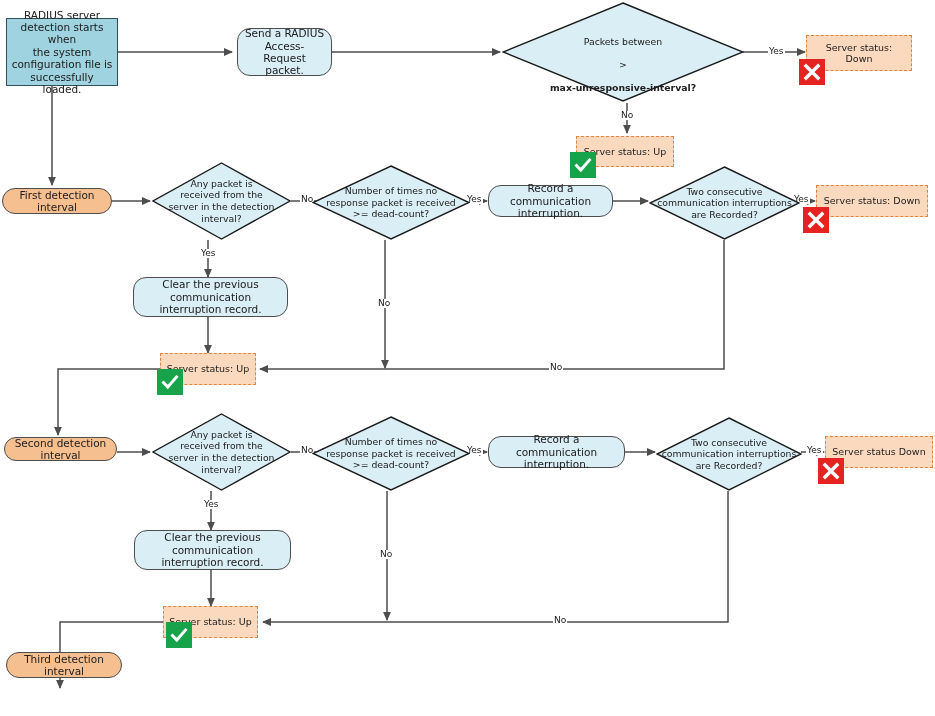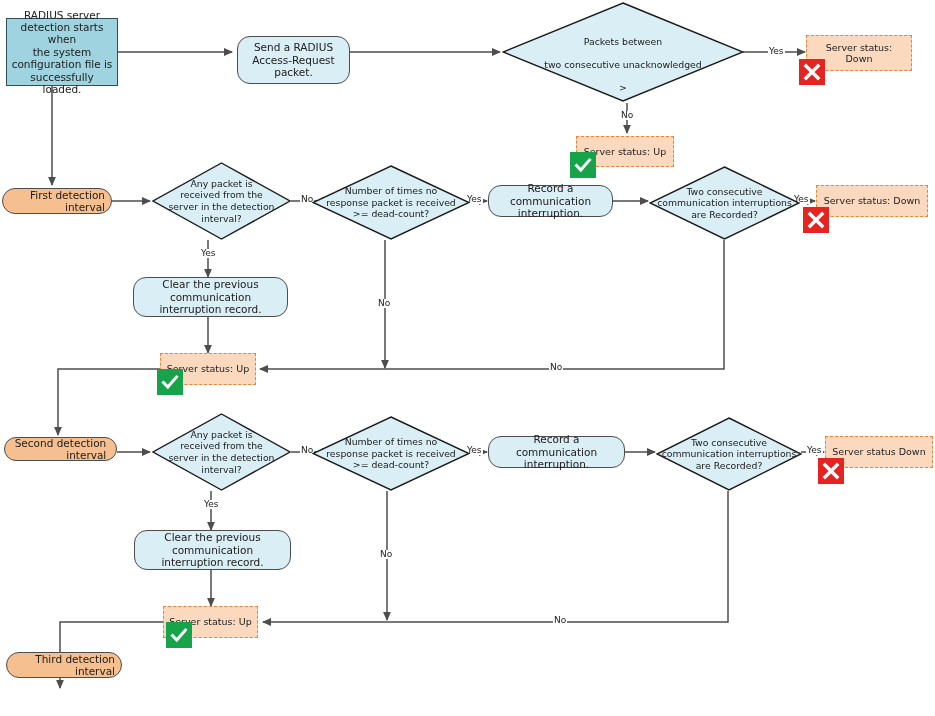--- a/index.html
+++ b/index.html
@@ -46,21 +46,20 @@
     border-radius: 13px;
     font-size: 10.5px;
     padding: 2px 6px;
   }
   .stadium-orange {
     background: #f5bf8f;
     border: 1.6px solid #4d4d4d;
     border-radius: 20px;
     font-size: 10.5px;
     padding: 2px 6px;
-    text-align: right;
   }
   
   .status-box {
     background: #fbd9be;
     border: 1.6px dashed #e8833a;
     font-size: 9.5px;
     color: #222;
     padding: 4px 4px;
   }
   
@@ -178,32 +177,32 @@
   <div class="elabel" style="left:806px; top:446px;">Yes</div>
   <div class="elabel" style="left:379px; top:550px;">No</div>
   <div class="elabel" style="left:553px; top:616px;">No</div>
 
   <div class="node rect-blue" style="left:6px; top:18px; width:112px; height:68px;">RADIUS server
 detection starts when
 the system
 configuration file is
 successfully loaded.</div>
 
-  <div class="node round-blue" style="left:237px; top:28px; width:113px; height:48px;margin-top:8px;">Send a RADIUS
+  <div class="node round-blue" style="left:237px; top:28px; width:95px; height:48px;">Send a RADIUS
 Access-Request
 packet.</div>
 
   <div class="diamond" style="left:502px; top:2px; width:242px; height:100px;">
     <svg width="242" height="100" viewBox="0 0 242 100" xmlns="http://www.w3.org/2000/svg">
       <polygon points="121,1 241,50 121,99 1,50" fill="#daeef5" stroke="#1a1a1a" stroke-width="1.4"></polygon>
     </svg>
     <div class="dtext" style="display:block; padding-top:22px;">
       <div>Packets between</div>
-      <div>two consecutive unacknowledged</div>
       <div>&gt;</div>
+      <div style="font-weight:bold;">max-unresponsive-interval?</div>
     </div>
   </div>
 
   <div class="node status-box" style="left:806px; top:35px; width:106px; height:36px;">Server status: Down</div>
   <div class="badge badge-down" style="left:799px; top:59px;">
     <svg width="20" height="20" viewBox="0 0 20 20" xmlns="http://www.w3.org/2000/svg">
       <path d="M4,4 L16,16 M16,4 L4,16" stroke="#ffffff" stroke-width="3.4" stroke-linecap="square"></path>
     </svg>
   </div>
 

